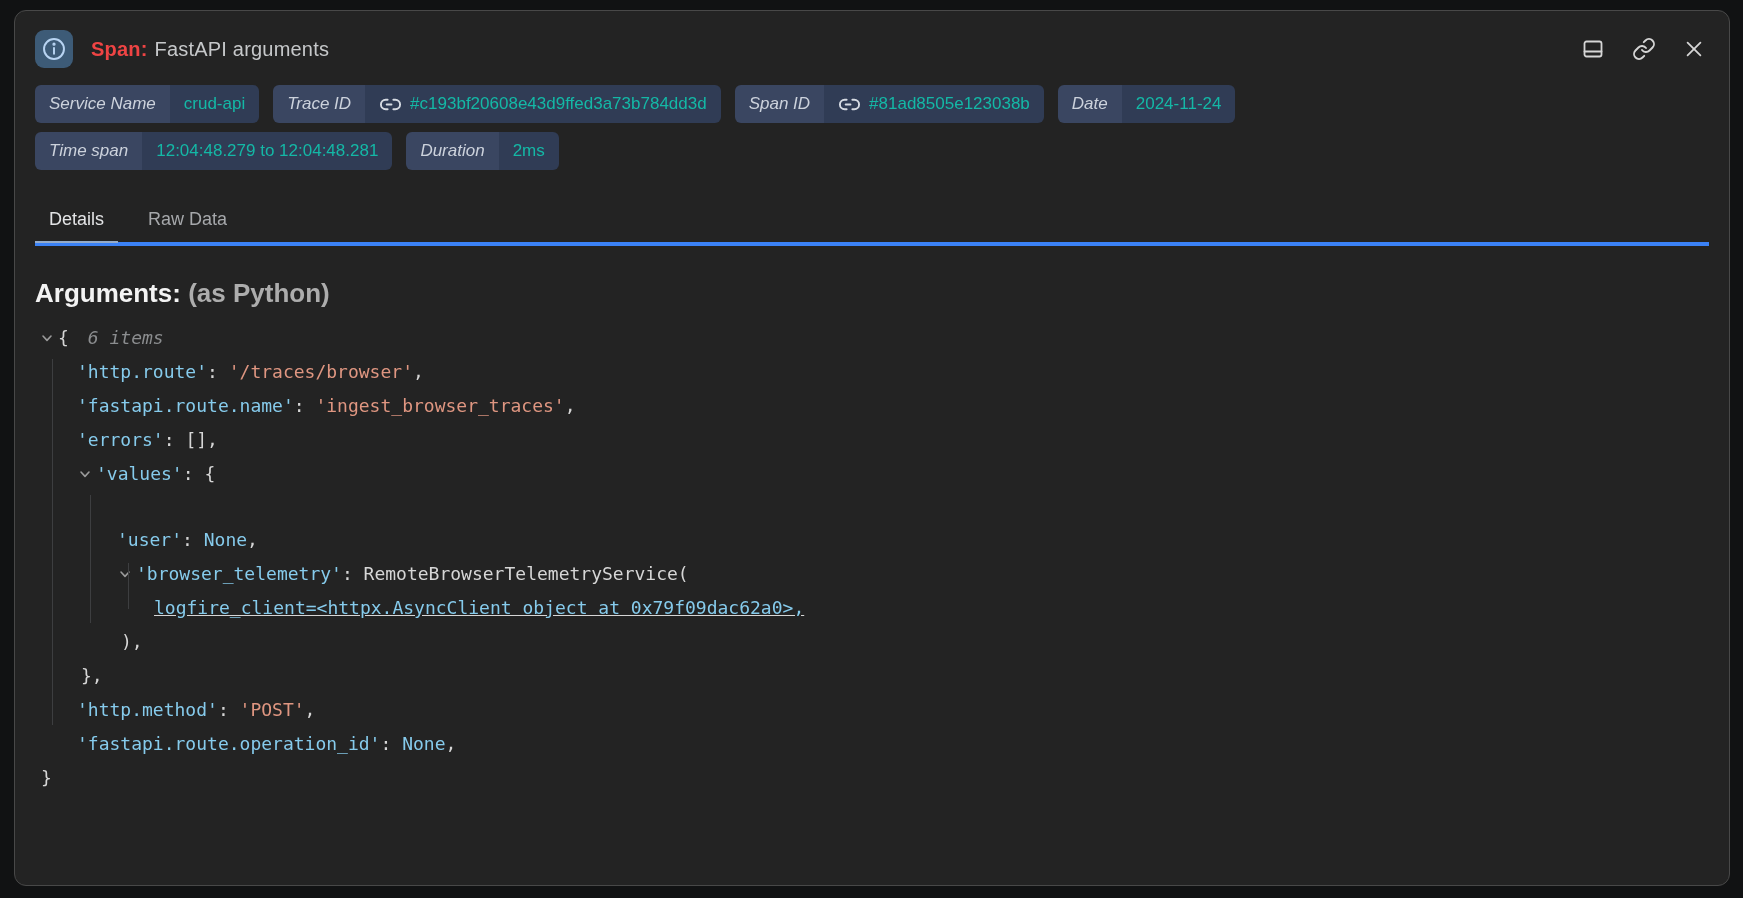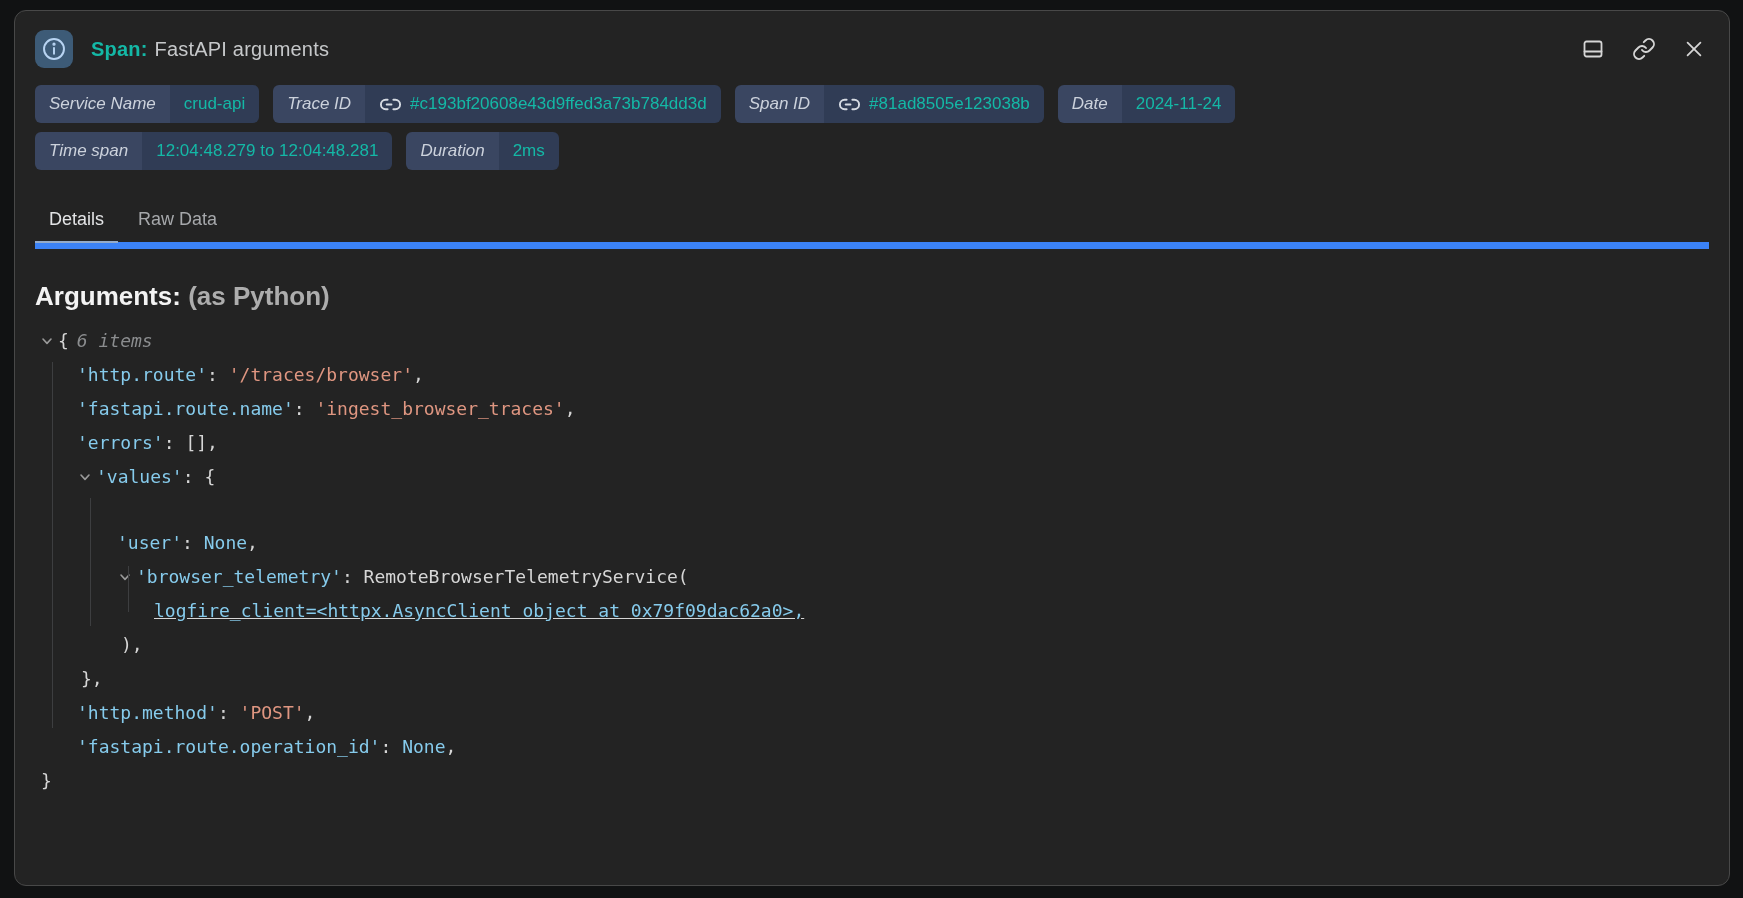--- a/index.html
+++ b/index.html
@@ -7,54 +7,54 @@
     font-family:"Liberation Sans", sans-serif; }
   .panel { position:absolute; left:14px; top:10px; right:13px; bottom:12px;
     background:#232323; border:1px solid #484848; border-radius:12px;
     padding:18px 20px 0 20px; }
 
   
   .hdr { display:flex; align-items:center; height:40px; }
   .info-badge { width:38px; height:38px; border-radius:9px; background:#3d5b77;
     display:flex; align-items:center; justify-content:center; flex:0 0 auto; }
   .hdr-title { margin-left:18px; font-size:20px; color:#c6c8ca; letter-spacing:.2px; }
-  .hdr-title b { color:#14b8a6; font-weight:700; margin-right:7px;margin-top:6px; }
+  .hdr-title b { color:#ef4444; font-weight:700; margin-right:7px;margin-top:6px; }
   .hdr-actions { margin-left:auto; display:flex; align-items:center; gap:27px; padding-right:4px; }
   .hdr-actions svg { display:block; cursor:pointer; }
 
   
   .pill-rows { margin-top:16px; display:flex; flex-direction:column; gap:9px; }
   .pill-row { display:flex; gap:14px; flex-wrap:wrap; }
   .pill { display:flex; align-items:stretch; height:38px; border-radius:6px;
     overflow:hidden; font-size:17px; }
   .pill-label { background:#3a4661; color:#ccd2dc; font-style:italic;
     display:flex; align-items:center; padding:0 14px; }
   .pill-value { background:#303c55; color:#14b8a6; display:flex; align-items:center;
     gap:8px; padding:0 14px; }
   .pill-value svg { flex:0 0 auto; }
 
   
-  .tabs { margin-top:30px; display:flex; gap:6px; border-bottom:7px solid #3b82f6; }
+  .tabs { margin-top:30px; display:flex; gap:16px; border-bottom:4px solid #3b82f6; }
   .tab { font-size:18px; padding:9px 14px 12px 14px; color:#a6a8ab; cursor:pointer; position:relative; }
   .tab.active { color:#e3e4e6; }
   .tab.active::after { content:""; position:absolute; left:0; right:0; bottom:-1px;
     height:2px; background:#94abc9; }
 
   
   .args-heading { margin-top:32px; font-size:26px; font-weight:700; color:#f3f3f3; }
   .args-heading .muted { color:#adadad; }
 
   
   .code { position:relative; margin-top:12px; font-family:"DejaVu Sans Mono", monospace;
     font-size:18px; color:#d6d6d6; }
   .code-line { height:34px; line-height:34px; white-space:pre; display:flex; align-items:center; }
   .tok-blue   { color:#86cbec; }
   .tok-orange { color:#df9681; }
   .tok-plain  { color:#d6d6d6; }
-  .tok-meta   { color:#8b8d8f; font-style:italic; margin-left:8px; }
+  .tok-meta   { color:#8b8d8f; font-style:italic; margin-left:19px; }
   .chev { flex:0 0 auto; margin-right:3px; cursor:pointer; }
   .guide { position:absolute; width:1px; background:#3d3e40; }
 </style>
 </head>
 <body>
 
 <div class="panel">
 
   <div class="hdr">
     <div class="info-badge">

